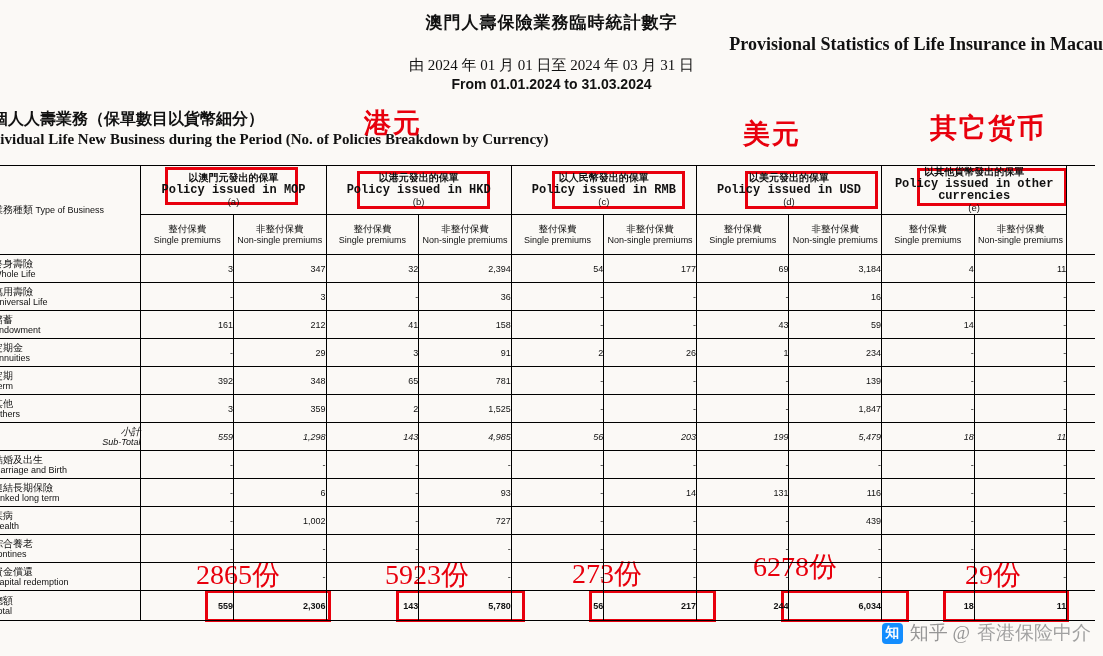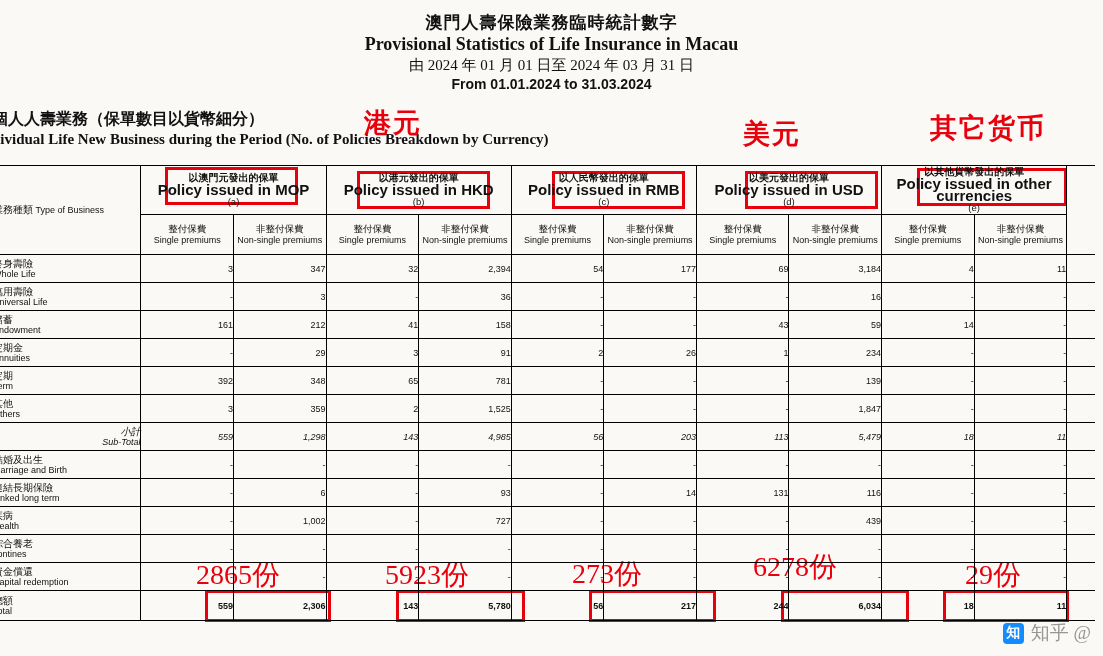--- a/index.html
+++ b/index.html
@@ -28,20 +28,21 @@
     font-size: 17px;
     font-weight: 700;
     letter-spacing: 1px;
     line-height: 21px;
   }
   .t-en1 {
     font-family: "Liberation Serif", serif;
     font-size: 18px;
     font-weight: 700;
     line-height: 22px;
+    text-align: right;
   }
   .t-cn2 {
     font-family: "Liberation Serif", serif;
     font-size: 15px;
     line-height: 20px;
   }
   .t-en2 {
     font-family: "Liberation Sans", sans-serif;
     font-size: 14px;
     font-weight: 700;
@@ -109,21 +110,21 @@
     color: #111;
   }
   .hdr-cur {
     text-align: center;
     font-weight: 700;
     height: 46px;
     padding: 2px 3px;
     line-height: 12px;
   }
   .hdr-cur .cn { font-size: 10px; font-family: "Liberation Serif", serif; }
-  .hdr-cur .en { font-size: 15px; }
+  .hdr-cur .en { font-size: 12px; font-family: Liberation Mono, monospace; }
   .hdr-cur .lt { font-size: 9.5px; font-weight: 400; }
 
   .hdr-sub {
     text-align: center;
     font-weight: 400;
     height: 40px;
     padding: 2px 2px;
     line-height: 11px;
   }
   .hdr-sub .cn { font-size: 9.5px; font-family: "Liberation Serif", serif; }
@@ -422,21 +423,21 @@
           <td class="rowlabel subtotal">
             <span class="cn">小計</span>
             <span class="en">Sub-Total</span>
           </td>
           <td class="num italic">559</td>
           <td class="num italic dashed-left">1,298</td>
           <td class="num italic">143</td>
           <td class="num italic dashed-left">4,985</td>
           <td class="num italic">56</td>
           <td class="num italic dashed-left">203</td>
-          <td class="num italic">113</td>
+          <td class="num italic">199</td>
           <td class="num italic dashed-left">5,479</td>
           <td class="num italic">18</td>
           <td class="num italic dashed-left">11</td>
           <td class="num" style="border-right: none;"></td>
         </tr>
         <tr>
           <td class="rowlabel">
             <span class="cn">結婚及出生</span>
             <span class="en">Marriage and Birth</span>
           </td>
@@ -536,15 +537,16 @@
           <td class="num bold">18</td>
           <td class="num bold dashed-left">11</td>
           <td class="num" style="border-right: none;"></td>
         </tr>
       </tbody>
   </table>
 
   <div class="watermark">
     <div class="wm-logo">知</div>
     <div class="wm-text">知乎 @</div>
+    <div class="wm-text2">香港保险中介</div>
   </div>
 
 </div>
 
 </body></html>

